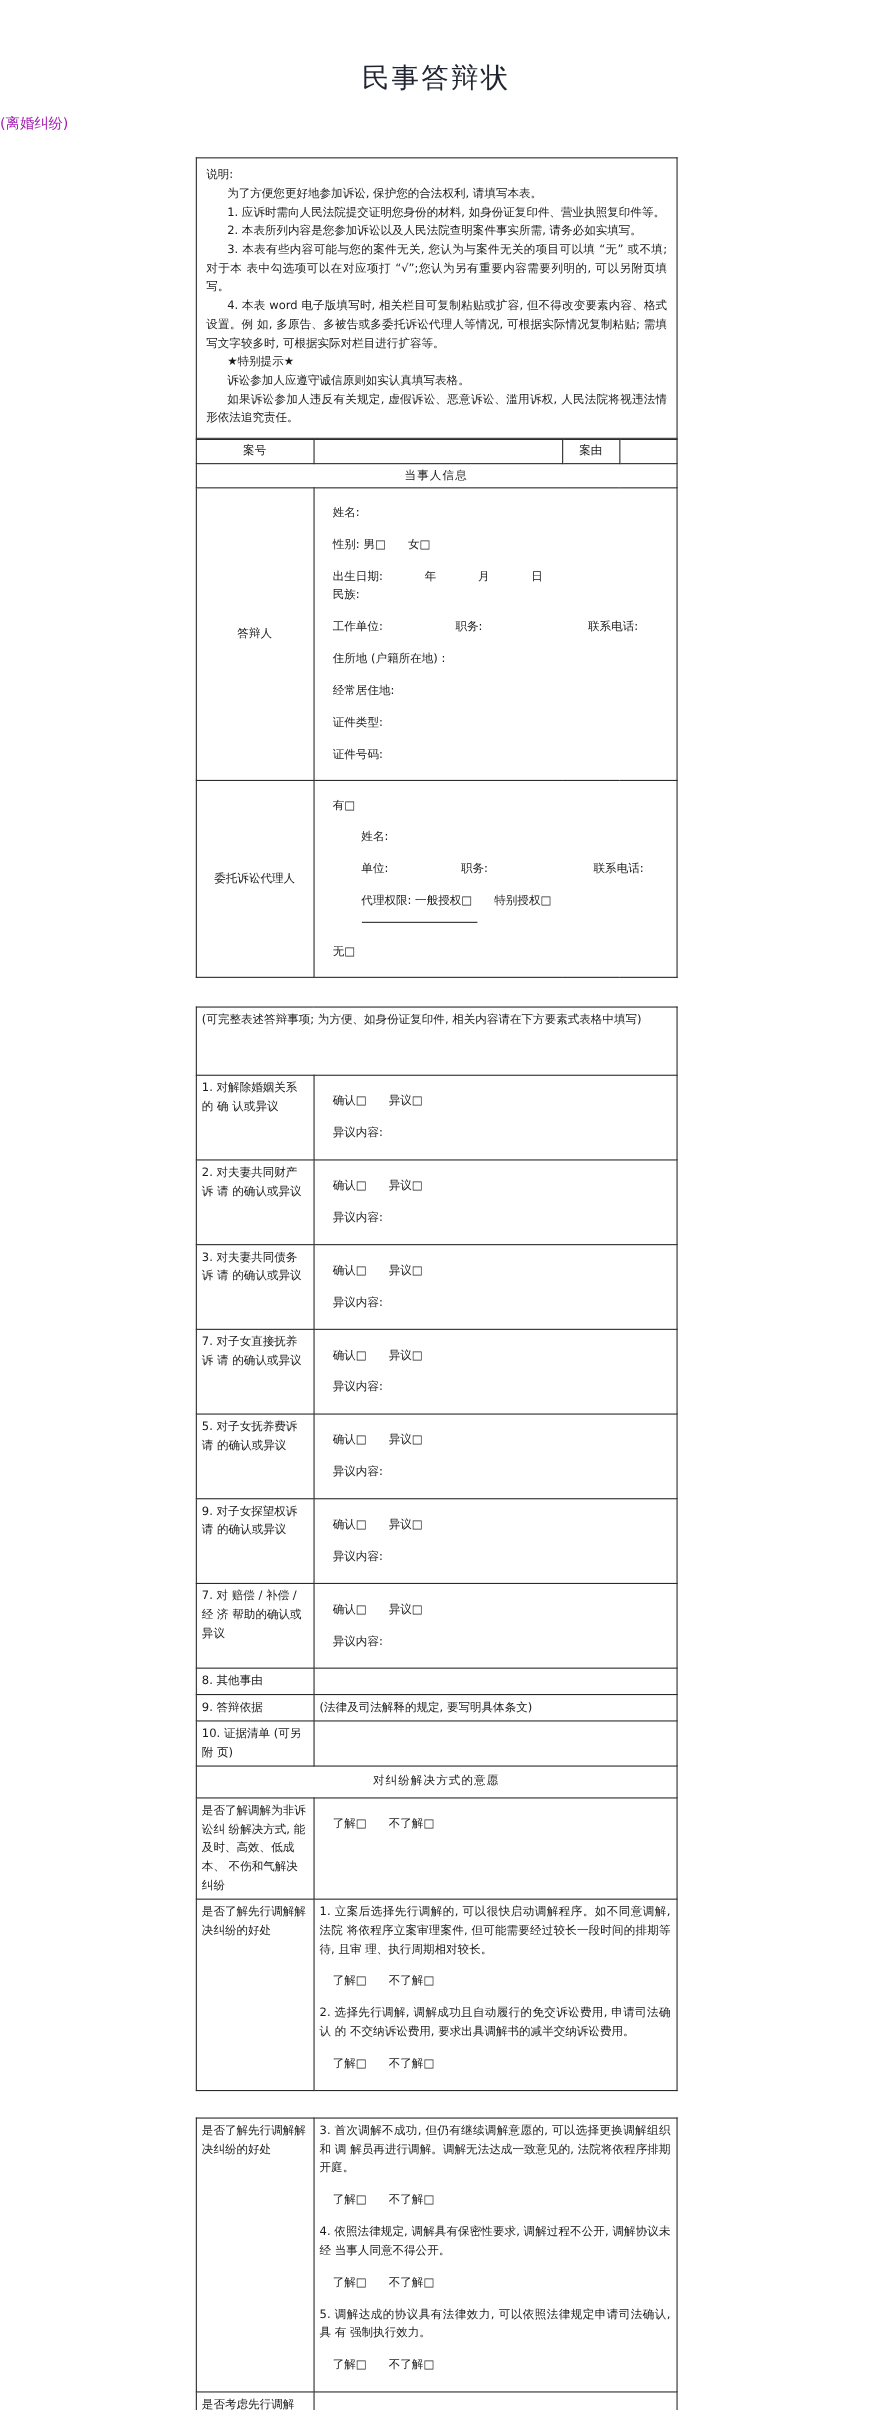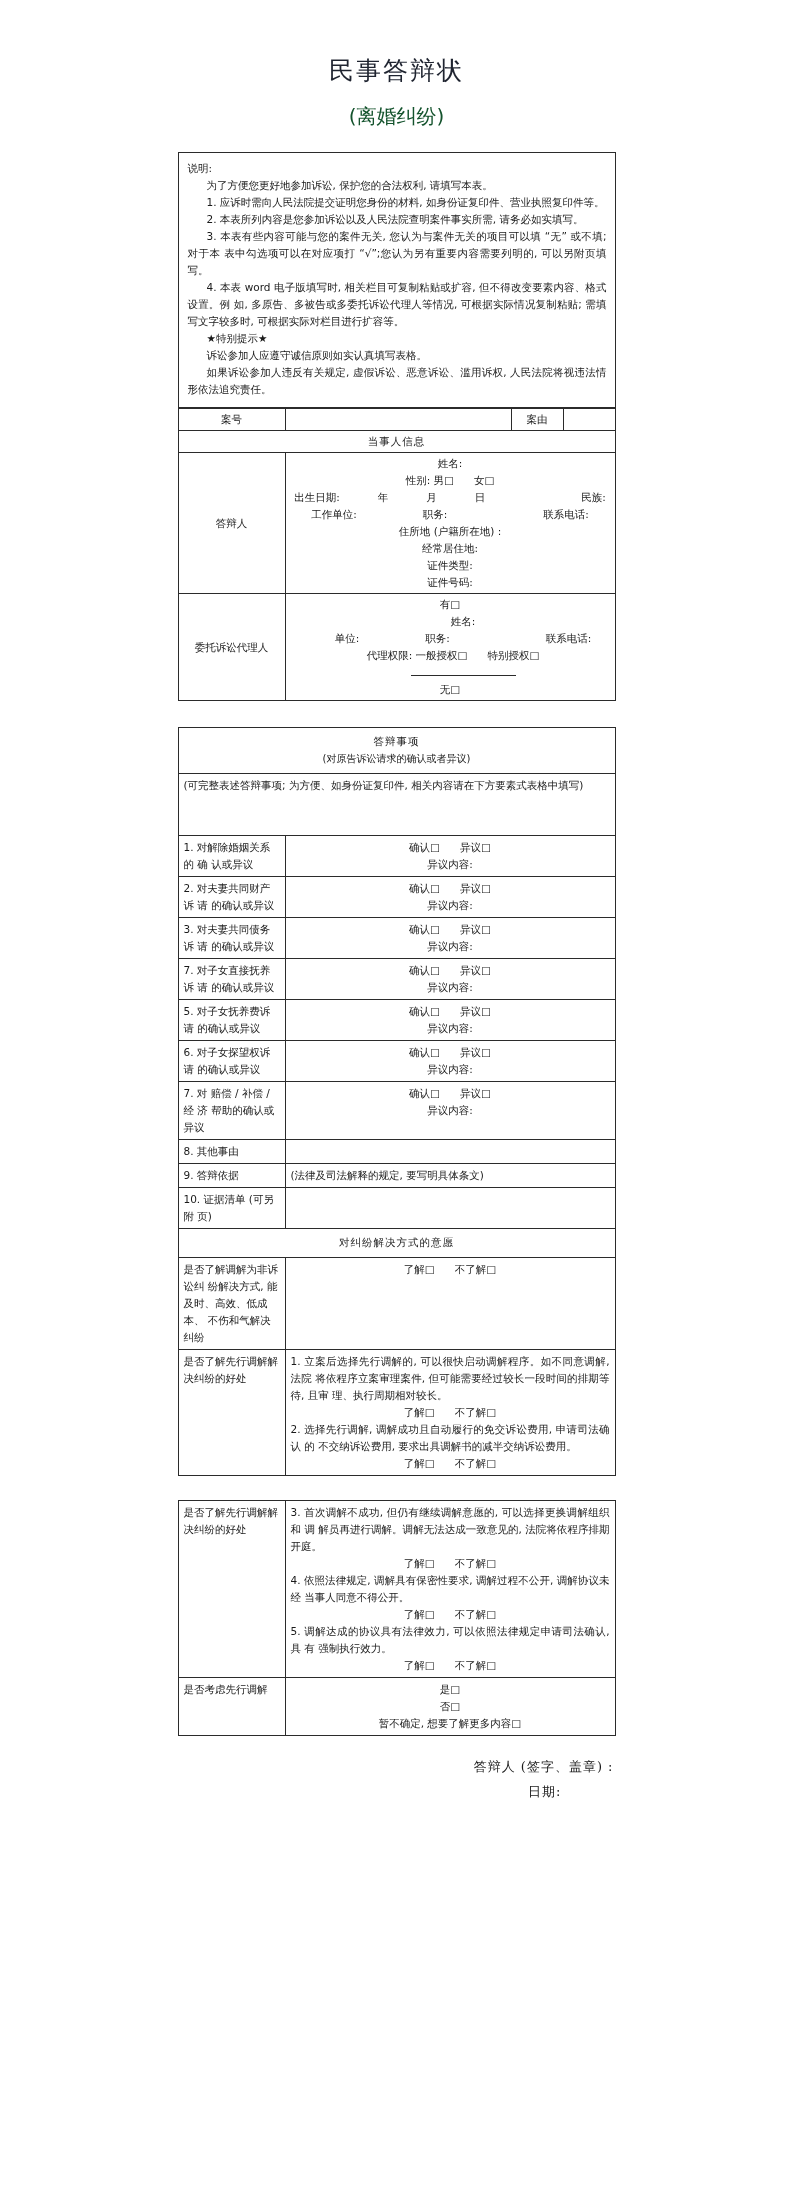--- a/index.html
+++ b/index.html
@@ -24,23 +24,22 @@
     text-align: center;
     font-family: "DejaVu Serif", "Liberation Serif", serif;
     font-size: 25px;
     letter-spacing: 2px;
     color: #1f2430;
     padding-top: 38px;
     font-weight: normal;
     margin: 16px;
   }
   .doc-subtitle {
-    text-align: center;
-    font-size: 20px;
-    color: #14532d;
+    font-size: 13px;
+    color: #a21caf;
     margin: 12px 0 0 0;
     font-weight: normal;
     font-family: "DejaVu Sans", "Liberation Sans", sans-serif;
   }
 
   
   .frame {
     width: 438px;
     margin: 0 auto;
     border: 1px solid #2b2b2b;
@@ -95,21 +94,21 @@
     letter-spacing: 0;
     margin-top: 1px;
   }
 
   
   .side-lbl {
     width: 107px;
     text-align: center !important;
     vertical-align: middle !important;
   }
-  .fieldline { margin: 0; padding: 0; text-align: center; }
+  .fieldline { margin: 12px; padding: 0; }
   .fieldline.ind { padding-left: 26px; }
   .gap-s { display:inline-block; width: 20px; }
   .gap-m { display:inline-block; width: 38px; }
   .gap-l { display:inline-block; width: 66px; }
   .gap-xl { display:inline-block; width: 96px; }
   .ul { display:inline-block; width:105px; border-bottom:1px solid #2b2b2b; height:11px; vertical-align: baseline;}
   .cb { font-family: "DejaVu Sans", sans-serif; }
 
   
   .block-claim { margin-top: 26px; }
@@ -208,26 +207,20 @@
         <p class="fieldline">
           <span>无</span><span class="cb">□</span>
         </p>
       </td>
     </tr>
   </tbody>
     </table>
 
   <table class="frame block-claim">
     <tbody>
-        <tr>
-      <td class="banner" colspan="2">
-        <span>答辩事项</span>
-        <span class="banner-sub">(对原告诉讼请求的确认或者异议)</span>
-      </td>
-    </tr>
     <tr>
       <td class="free-cell" colspan="2">
         <span>(可完整表述答辩事项; 为方便、如身份证复印件, 相关内容请在下方要素式表格中填写)</span>
       </td>
     </tr>
 
     <tr>
       <td class="item-lbl">1. 对解除婚姻关系的 确 认或异议</td>
       <td class="item-val">
         <p class="fieldline"><span>确认</span><span class="cb">□</span><span class="gap-s"></span><span>异议</span><span class="cb">□</span></p>
@@ -256,21 +249,21 @@
       </td>
     </tr>
     <tr>
       <td class="item-lbl">5. 对子女抚养费诉请 的确认或异议</td>
       <td class="item-val">
         <p class="fieldline"><span>确认</span><span class="cb">□</span><span class="gap-s"></span><span>异议</span><span class="cb">□</span></p>
         <p class="fieldline">异议内容:</p>
       </td>
     </tr>
     <tr>
-      <td class="item-lbl">6. 对子女探望权诉请 的确认或异议</td>
+      <td class="item-lbl">9. 对子女探望权诉请 的确认或异议</td>
       <td class="item-val">
         <p class="fieldline"><span>确认</span><span class="cb">□</span><span class="gap-s"></span><span>异议</span><span class="cb">□</span></p>
         <p class="fieldline">异议内容:</p>
       </td>
     </tr>
     <tr>
       <td class="item-lbl">7. 对 赔偿 / 补偿 / 经 济 帮助的确认或异议</td>
       <td class="item-val">
         <p class="fieldline"><span>确认</span><span class="cb">□</span><span class="gap-s"></span><span>异议</span><span class="cb">□</span></p>
         <p class="fieldline">异议内容:</p>

